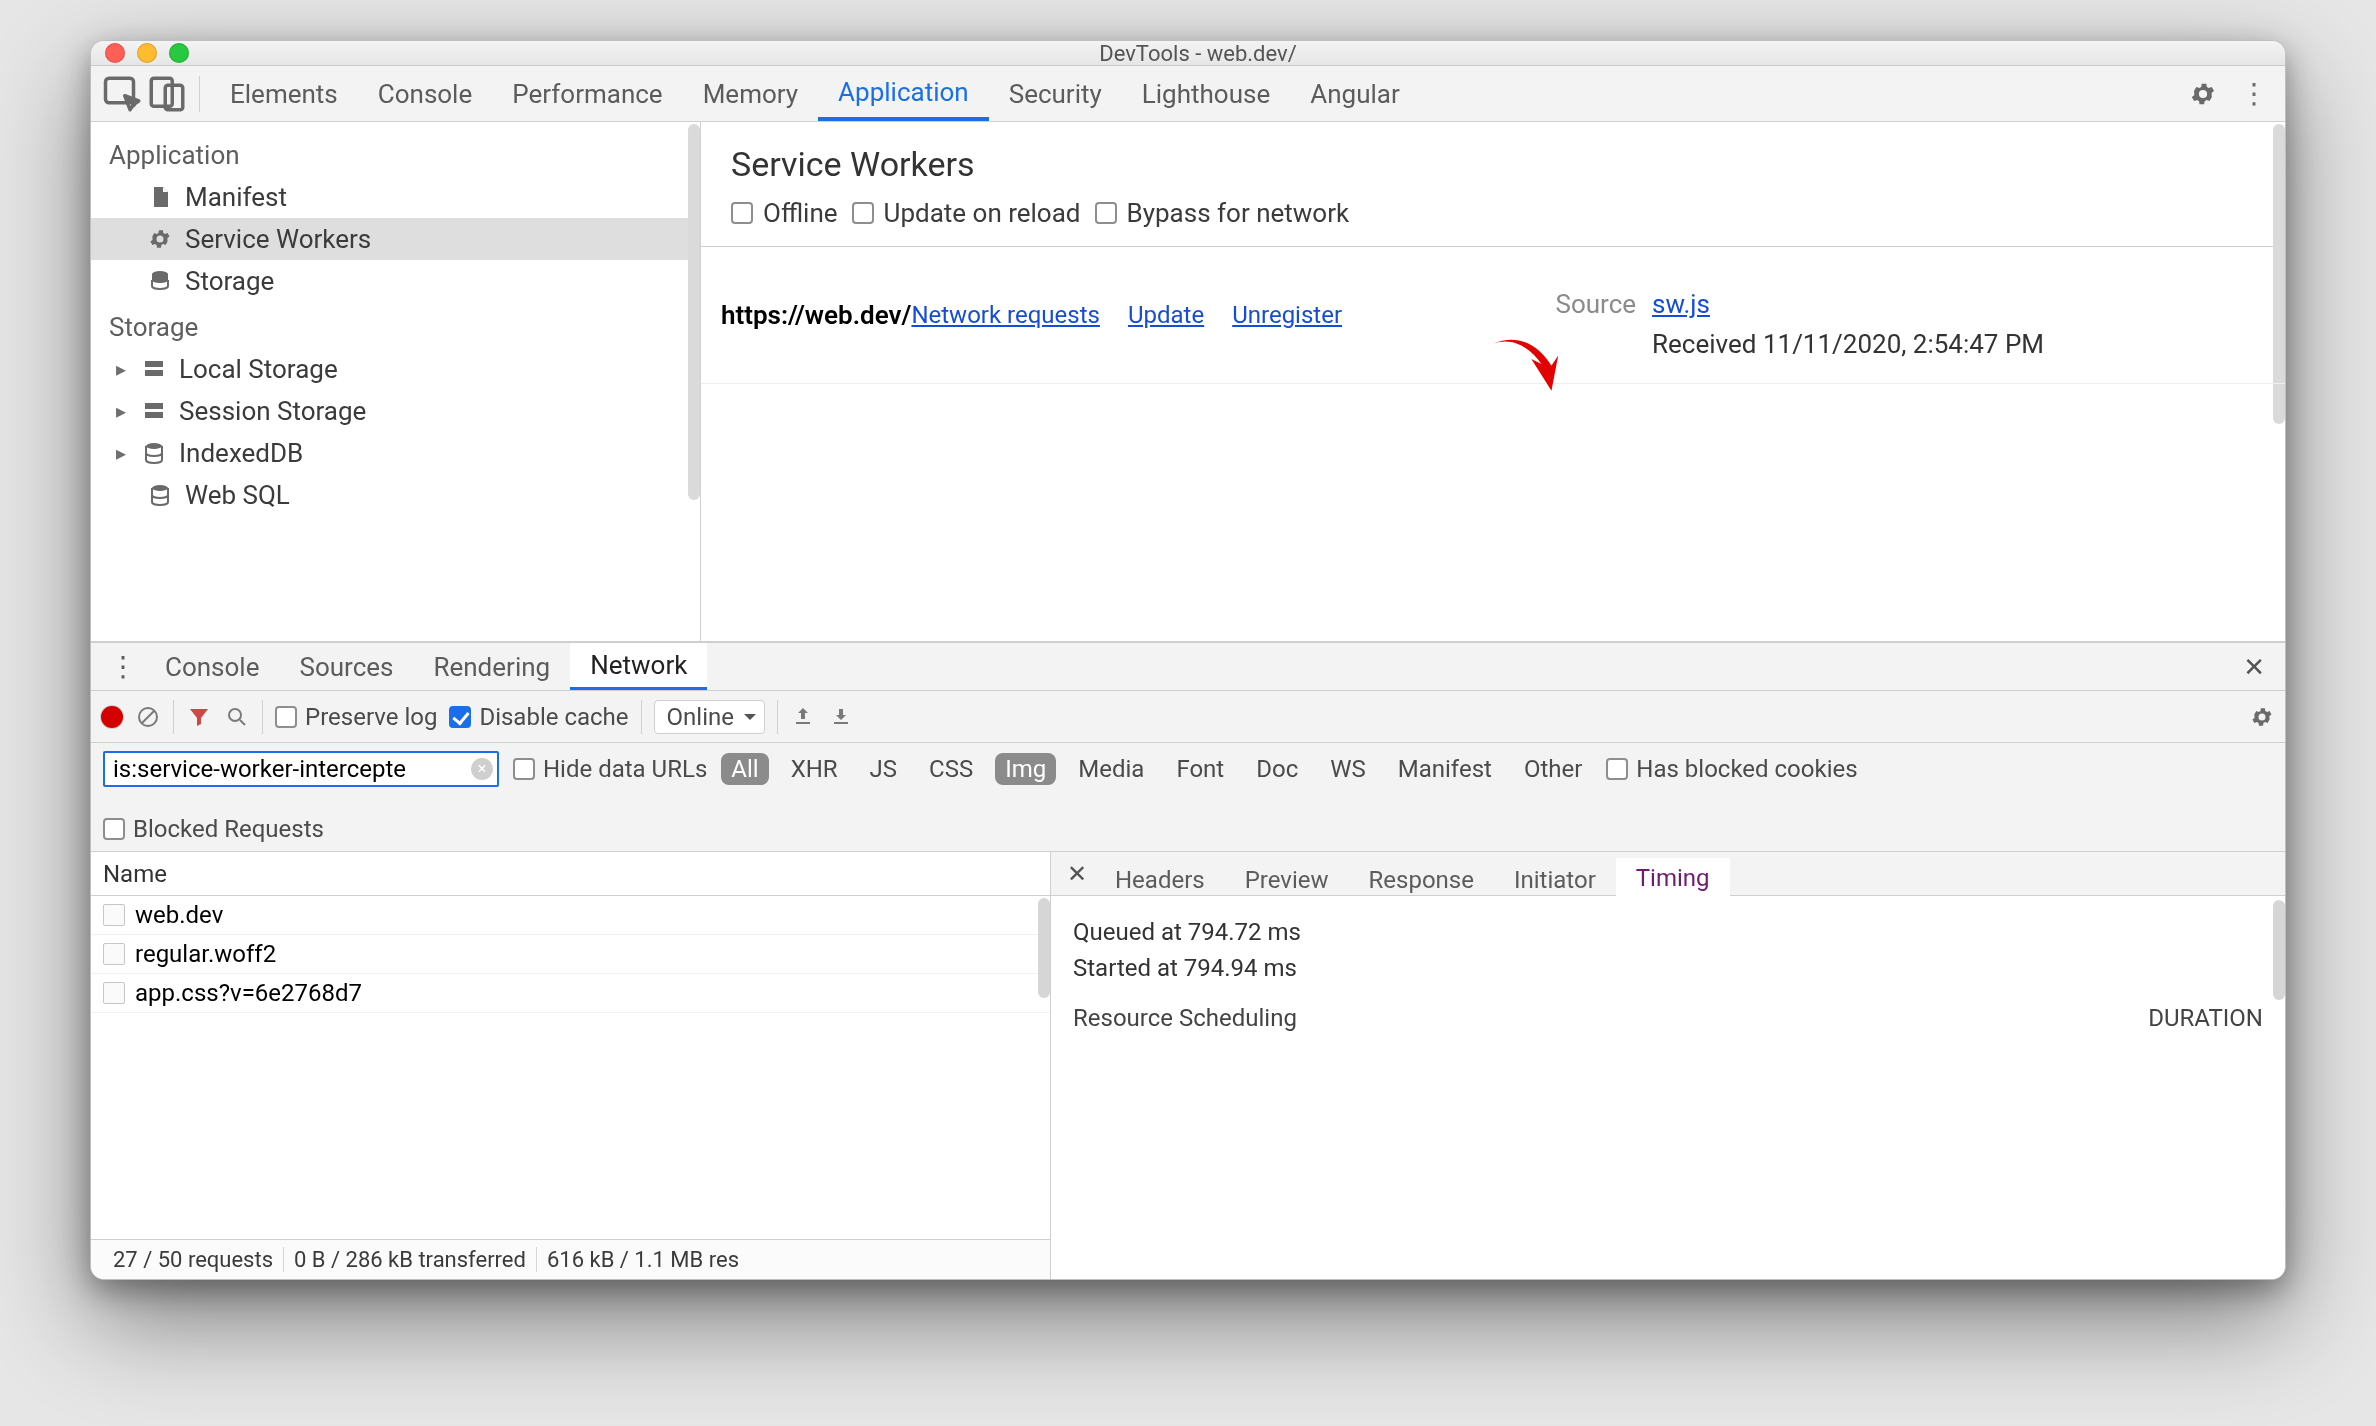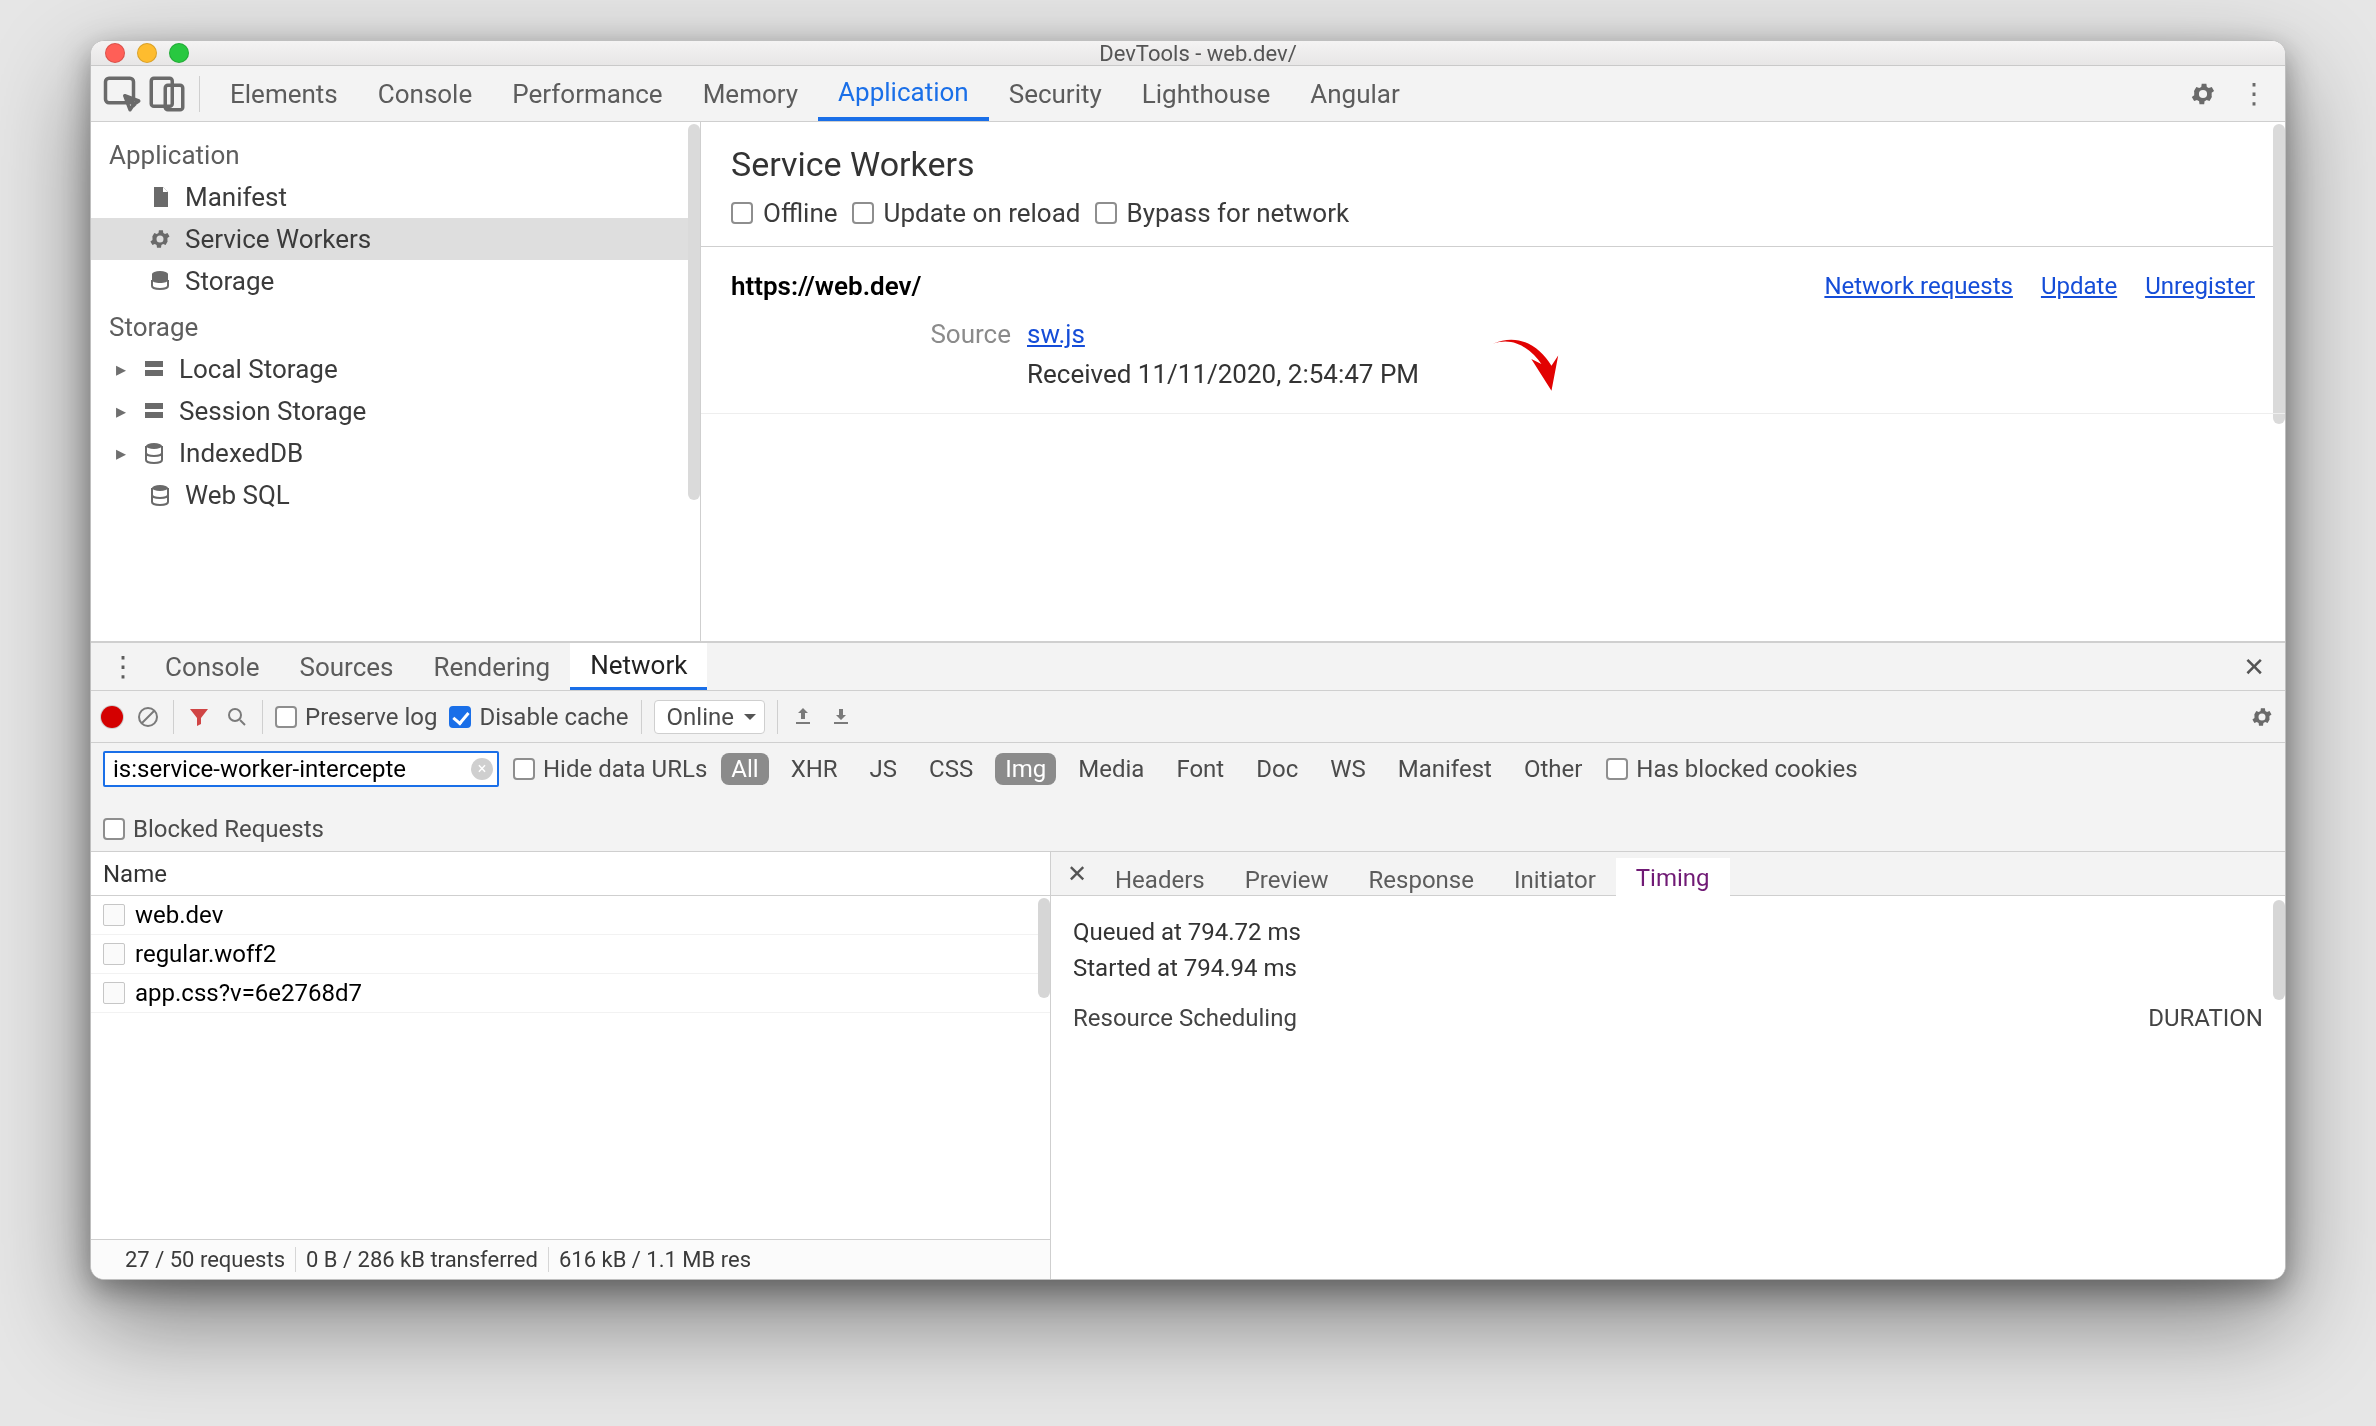--- a/index.html
+++ b/index.html
@@ -38,21 +38,21 @@
   .indent{width:22px;}
   .ico{width:26px; height:26px; display:inline-flex; align-items:center; justify-content:center; color:#5c5c5c;}
   .ico svg{width:24px;height:24px;}
   
   .mainpanel{flex:1; display:flex; flex-direction:column; padding:0; position:relative;}
   .mainpanel .scrollind{position:absolute; right:0; top:2px; width:12px; height:300px; background:#dadada; border-radius:6px;}
   .sw-heading{font-size:34px; color:#333; padding: 22px 30px 8px;}
   .sw-checks{display:flex; gap:14px; align-items:center; padding: 6px 30px 18px; font-size:26px; color:#3b3b3b; border-bottom:1px solid #cfcfcf;}
   .chk{display:flex; align-items:center; gap:10px;}
   .chkbox{width:22px;height:22px;border:2px solid #8e8e8e;border-radius:4px;background:#fff;}
-  .sw-body{padding: 24px 30px; display:flex; flex-direction:column; border-bottom:1px solid #eee; position:relative;}
+  .sw-body{padding: 24px 20px; display:flex; flex-direction:row; gap:14px; border-bottom:1px solid #eee; position:relative;}
   .sw-row1{display:flex; align-items:center;}
   .sw-domain{font-weight:600; font-size:26px;}
   .sw-links{display:flex; gap:28px; margin-left:auto; font-size:24px;}
   .lk{color:#154dd8; text-decoration:underline; cursor:pointer;}
   .sw-table{display:grid; grid-template-columns: 280px 1fr; gap:10px 16px; font-size:26px; color:#333; margin-top:18px;}
   .sw-label{color:#8b8b8b; text-align:right;}
   .arrow{position:absolute; left:790px; top:86px; }
   .arrow svg{width:84px;height:72px; fill:#e20202;}
   
   .drawer{flex:1; display:flex; flex-direction:column; border-top:1px solid #cfcfcf;}
@@ -81,21 +81,21 @@
   .finput .clear{position:absolute; right:6px; top:7px; width:22px;height:22px;border-radius:50%; background:#cfcfcf; color:#fff; font-size:16px; text-align:center; line-height:22px; cursor:pointer;}
   .pill{padding:2px 10px; border-radius:8px; cursor:pointer;}
   .pill.on{background:#8b8b8b; color:#fff;}
   .net-split{display:flex; flex:1; min-height:0;}
   .reqpane{width:960px; border-right:1px solid #cfcfcf; display:flex; flex-direction:column;}
   .reqhead{display:flex; align-items:center; height:44px; border-bottom:1px solid #cfcfcf; font-size:24px; color:#333; padding:0 12px;}
   .reqlist{flex:1; overflow:auto; position:relative; font-size:24px; background:#fff;}
   .reqlist .rscroll{position:absolute; right:0; top:2px; width:12px; height:100px; background:#d6d6d6; border-radius:6px;}
   .reqrow{display:flex; align-items:center; gap:10px; padding:5px 12px; border-bottom:1px solid #f2f2f2;}
   .reqico{width:22px;height:22px; border:1px solid #c6c6c6; background:#fafafa; border-radius:2px; display:inline-block;}
-  .reqstatus{height:40px; border-top:1px solid #cfcfcf; display:flex; align-items:center; padding:0 24px; font-size:22px; color:#3b3b3b; background:#fbfbfb;}
+  .reqstatus{height:40px; border-top:1px solid #cfcfcf; display:flex; align-items:center; padding:0 12px; font-size:22px; color:#3b3b3b; background:#fbfbfb;}
   .reqstatus .seg{padding:0 10px; border-right:1px solid #d6d6d6;}
   .reqstatus .seg:last-child{border-right:0;}
   .detailpane{flex:1; display:flex; flex-direction:column;}
   .detailtabs{display:flex; align-items:center; height:44px; border-bottom:1px solid #cfcfcf; background:#f3f3f3; font-size:24px; color:#5c5c5c; padding:0 8px;}
   .detailtabs .tab{padding:0 20px; height:100%; display:flex; align-items:center; cursor:pointer;}
   .detailtabs .tab.active{background:#fff; color:#701a75; border-bottom:3px solid #1a6fe8;}
   .detailtabs .xclose{width:36px; text-align:center; color:#555; cursor:pointer;}
   .detailbody{flex:1; padding:14px 22px; font-size:24px; color:#333; position:relative; background:#fff;}
   .detailbody .dscroll{position:absolute; right:0; top:4px; width:12px; height:100px; background:#d6d6d6; border-radius:6px;}
   .detailbody .line{margin:8px 0;}

